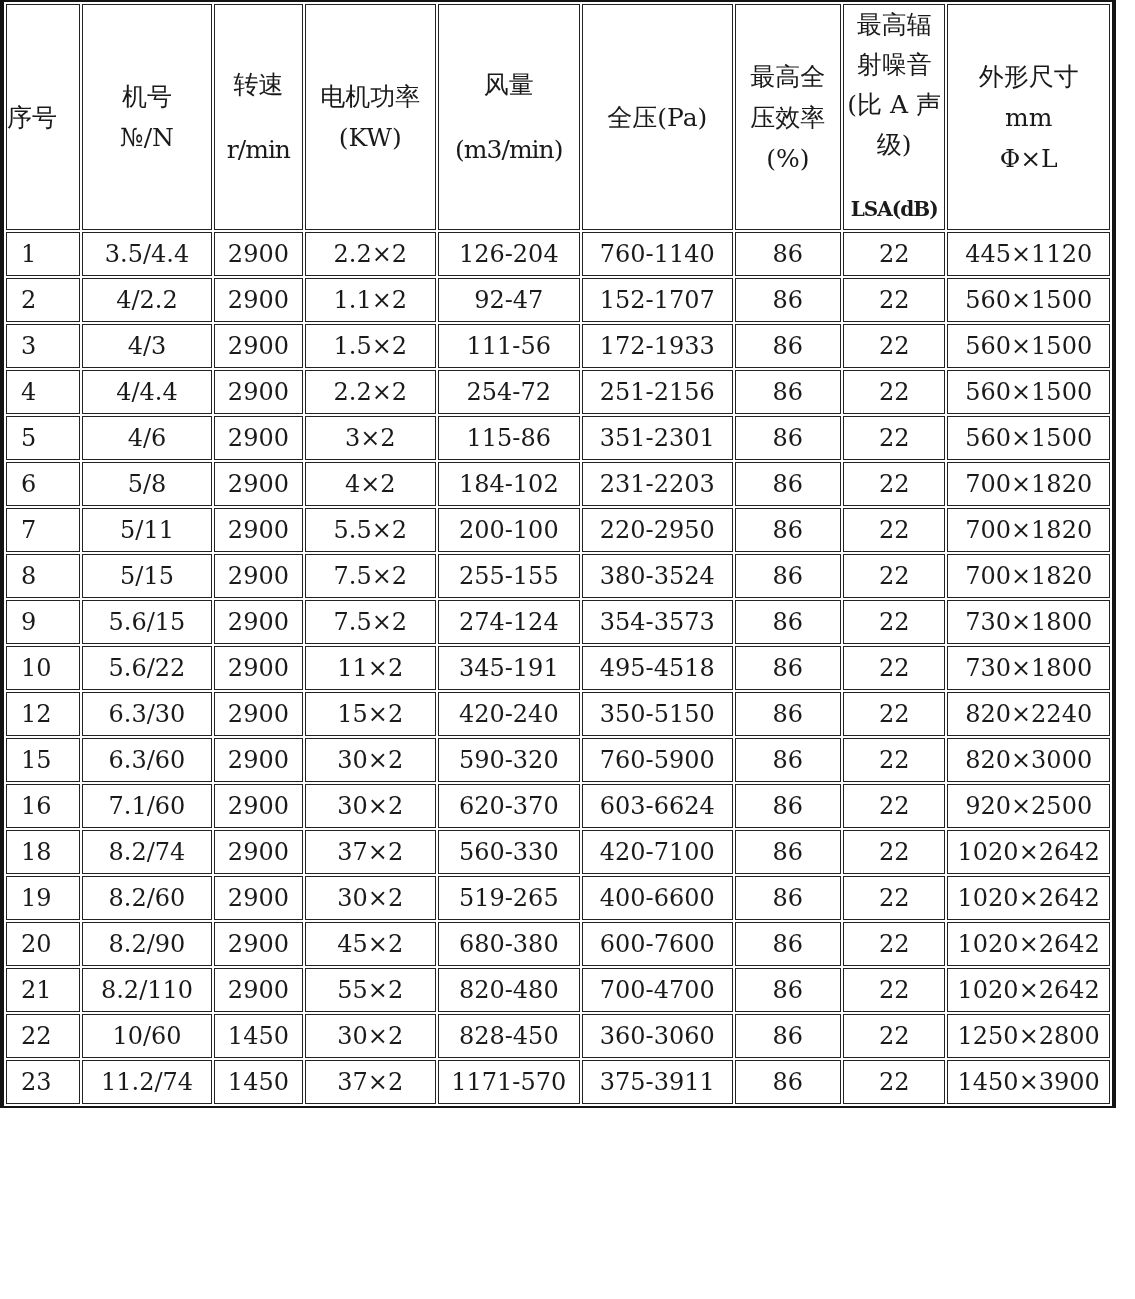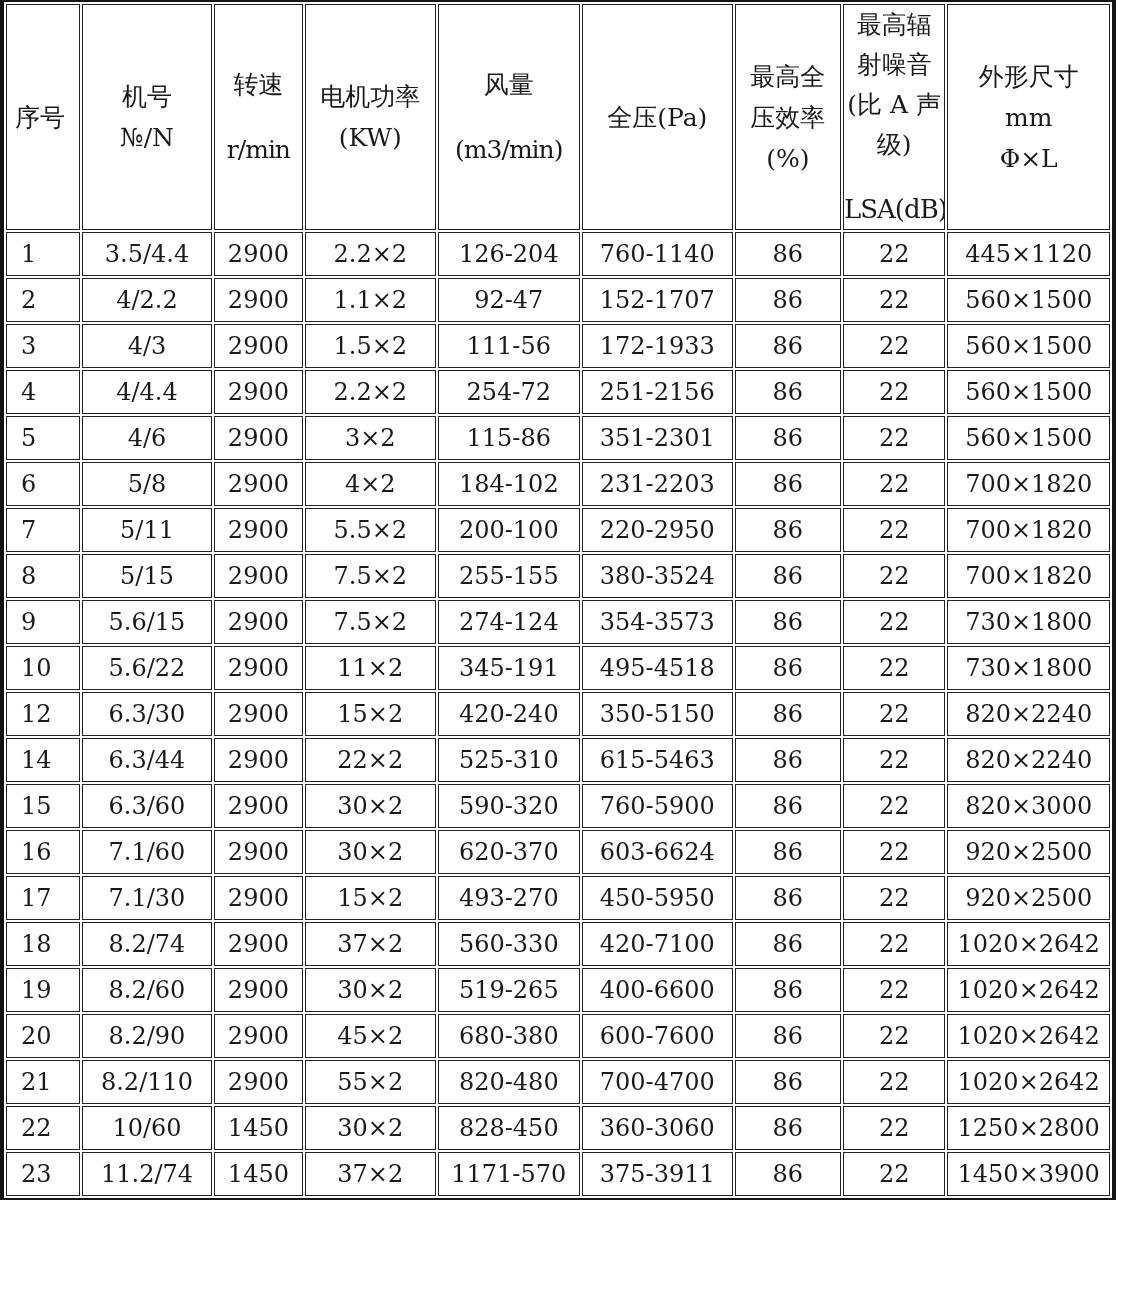--- a/index.html
+++ b/index.html
@@ -55,21 +55,21 @@
       height: 42px;
       font-size: 24px;
       letter-spacing: 0px;
     }
     table.spec td.seq {
       text-align: left;
       padding-left: 14px;
     }
     table.spec th.seq {
       text-align: left;
-      padding-left: 8px;
+      padding-left: 0;
     }
     .narrow { letter-spacing: -1px; margin-top: 24px; }
   </style>
 </head>
 <body>
 
 <div class="frame">
   <table class="spec">
     <colgroup>
       <col style="width:74px">
@@ -109,21 +109,21 @@
         <th>
           <span class="line">最高全</span>
           <span class="line">压效率</span>
           <span class="line">(%)</span>
         </th>
         <th style="line-height:40px;">
           <span class="line">最高辐</span>
           <span class="line">射噪音</span>
           <span class="line">(比 A 声</span>
           <span class="line">级)</span>
-          <span class="line narrow" style="font-size:26px;">LSA(dB)</span>
+          <span class="line narrow" style="font-size:20px;font-weight:bold;">LSA(dB)</span>
         </th>
         <th>
           <span class="line">外形尺寸</span>
           <span class="line">mm</span>
           <span class="line">Φ×L</span>
         </th>
       </tr>
     </thead>
     <tbody id="rows">
         <tr>
@@ -241,59 +241,37 @@
           <td>6.3/30</td>
           <td>2900</td>
           <td>15×2</td>
           <td>420-240</td>
           <td>350-5150</td>
           <td>86</td>
           <td>22</td>
           <td>820×2240</td>
         </tr>
         <tr>
-          <td class="seq">14</td>
-          <td>6.3/44</td>
-          <td>2900</td>
-          <td>22×2</td>
-          <td>525-310</td>
-          <td>615-5463</td>
-          <td>86</td>
-          <td>22</td>
-          <td>820×2240</td>
-        </tr>
-        <tr>
           <td class="seq">15</td>
           <td>6.3/60</td>
           <td>2900</td>
           <td>30×2</td>
           <td>590-320</td>
           <td>760-5900</td>
           <td>86</td>
           <td>22</td>
           <td>820×3000</td>
         </tr>
         <tr>
           <td class="seq">16</td>
           <td>7.1/60</td>
           <td>2900</td>
           <td>30×2</td>
           <td>620-370</td>
           <td>603-6624</td>
-          <td>86</td>
-          <td>22</td>
-          <td>920×2500</td>
-        </tr>
-        <tr>
-          <td class="seq">17</td>
-          <td>7.1/30</td>
-          <td>2900</td>
-          <td>15×2</td>
-          <td>493-270</td>
-          <td>450-5950</td>
           <td>86</td>
           <td>22</td>
           <td>920×2500</td>
         </tr>
         <tr>
           <td class="seq">18</td>
           <td>8.2/74</td>
           <td>2900</td>
           <td>37×2</td>
           <td>560-330</td>

